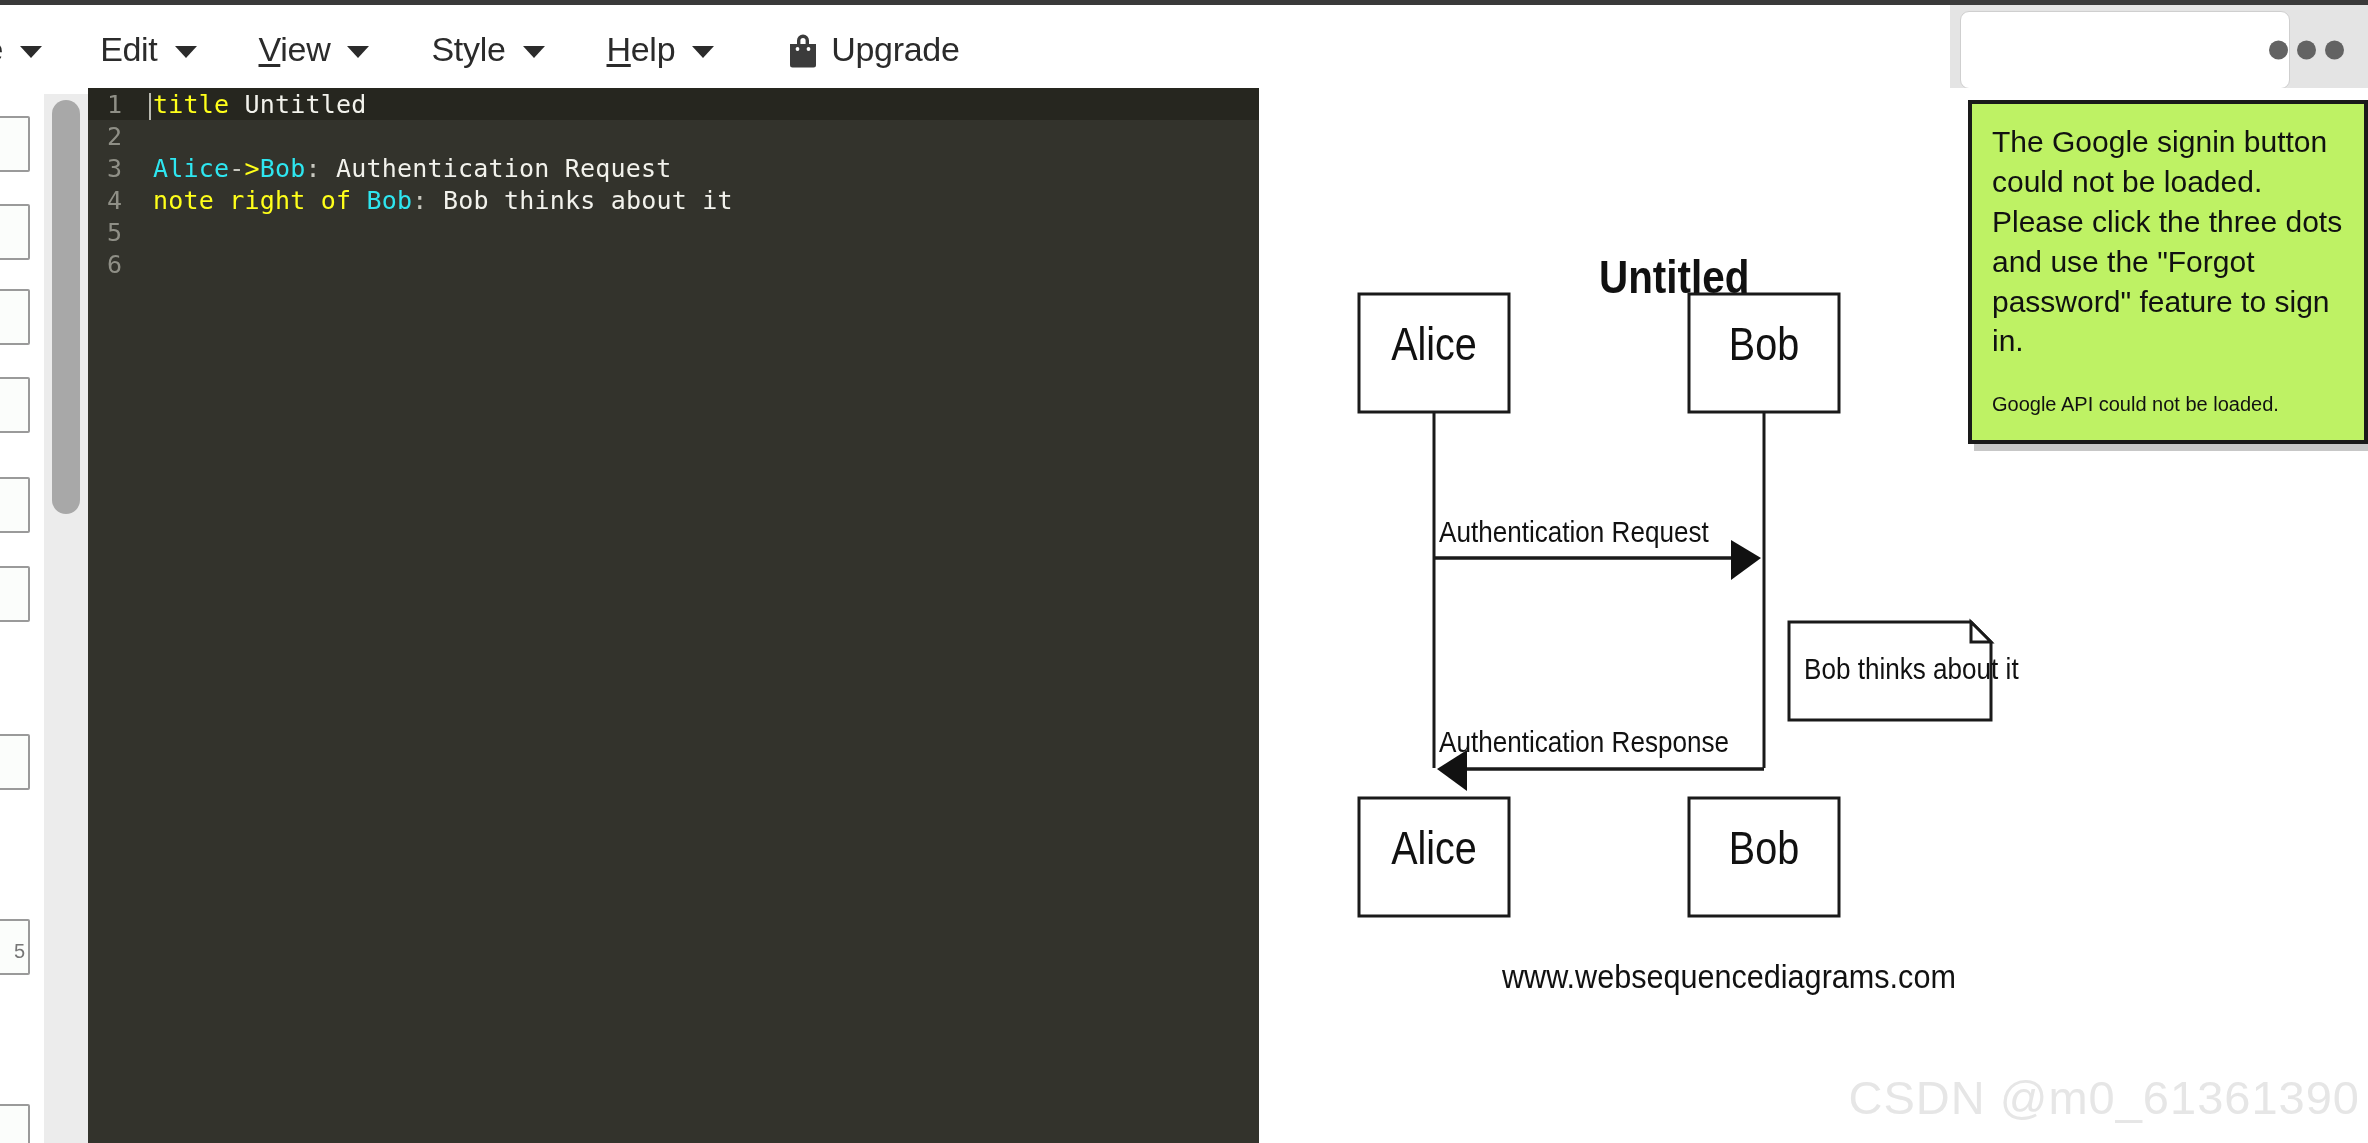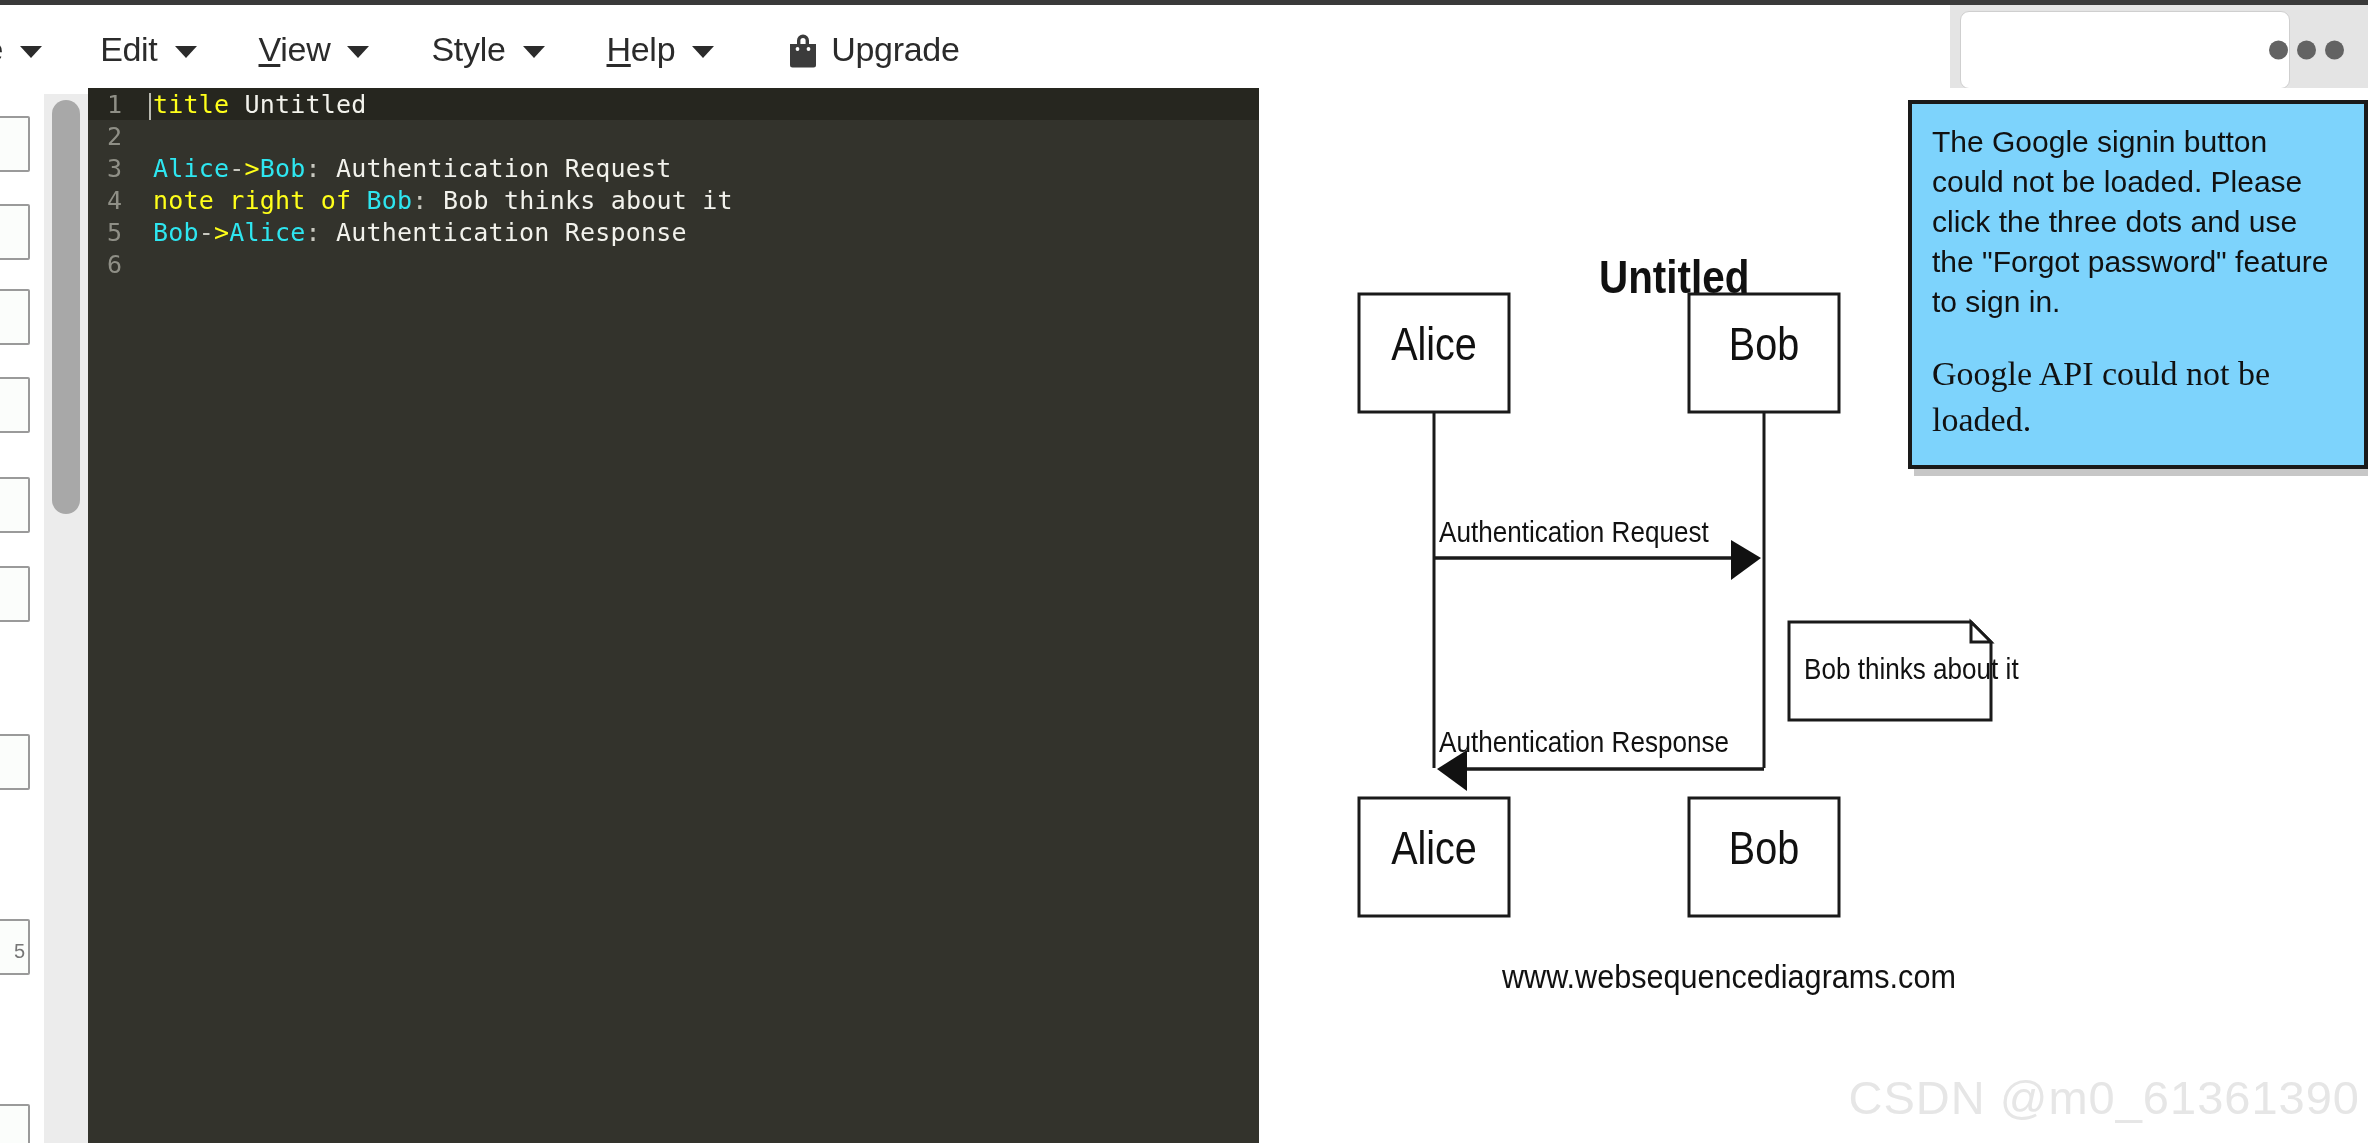--- a/index.html
+++ b/index.html
@@ -184,37 +184,37 @@
     position: absolute;
     left: 0; top: 0;
     width: 1109px; height: 1000px;
   }
   .diagram-svg { display: block; }
 
   
   .notice {
     position: absolute;
     right: 0; top: 100px;
-    width: 460px;
-    background: #7dd3fc;
+    width: 400px;
+    background: #bef264;
     border: 4px solid #1a1a1a;
     padding: 18px 20px 22px 20px;
     box-shadow: 6px 7px 0 rgba(0,0,0,0.22);
     z-index: 40;
   }
   .notice-main {
     font-family: "Liberation Sans", sans-serif;
     font-size: 30px;
     line-height: 1.33;
     color: #111111;
   }
   .notice-sub {
     margin-top: 30px;
-    font-family: Liberation Serif, serif;
-    font-size: 34px;
+    font-family: Liberation Sans, sans-serif;
+    font-size: 20px;
     line-height: 1.35;
     color: #111111;
   }
 
   
   .watermark {
     position: absolute;
     right: 8px; bottom: 18px;
     font-family: "Liberation Sans", sans-serif;
     font-size: 47px;
@@ -314,21 +314,20 @@
       <span class="code-text"><span class="tok-actor">Alice</span><span class="tok-punc">-</span><span class="tok-arrow">&gt;</span><span class="tok-actor">Bob</span><span class="tok-punc">:</span><span class="tok-msg"> Authentication Request</span></span>
     </div>
 
     <div class="code-line">
       <span class="gutter">4</span>
       <span class="code-text"><span class="tok-key">note</span><span class="tok-msg"> </span><span class="tok-key">right</span><span class="tok-msg"> </span><span class="tok-key">of</span><span class="tok-msg"> </span><span class="tok-actor">Bob</span><span class="tok-punc">:</span><span class="tok-msg"> Bob thinks about it</span></span>
     </div>
 
     <div class="code-line">
       <span class="gutter">5</span>
-      <span class="code-text"><span class="tok-actor">Bob</span><span class="tok-punc">-</span><span class="tok-arrow">&gt;</span><span class="tok-actor">Alice</span><span class="tok-punc">:</span><span class="tok-msg"> Authentication Response</span></span>
     </div>
 
     <div class="code-line">
       <span class="gutter">6</span>
       <span class="code-text"></span>
     </div>
   </div>
 
   <div class="preview">
     <div class="diagram-wrap">

